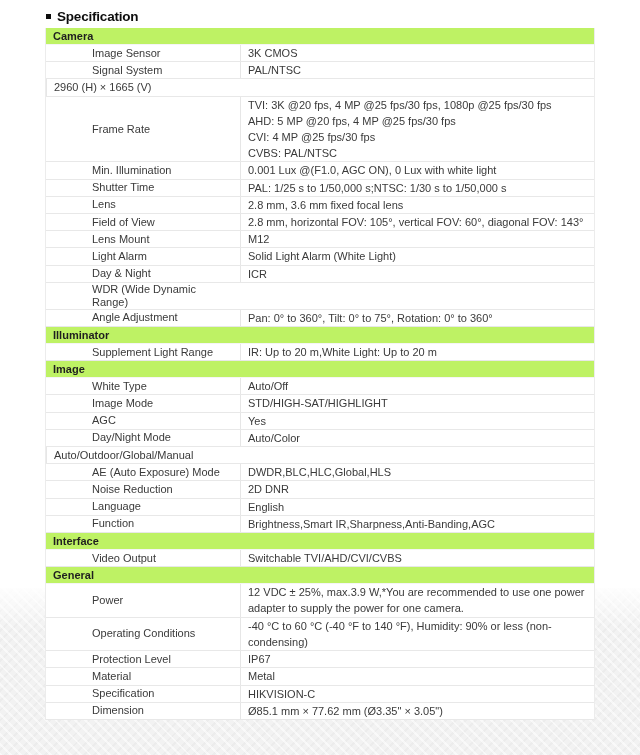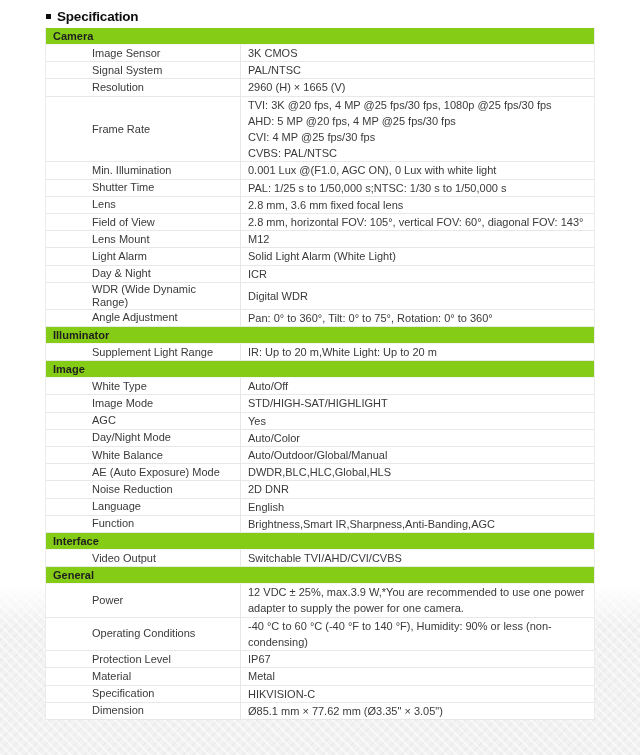--- a/index.html
+++ b/index.html
@@ -47,21 +47,21 @@
     font-size: 11px;
     color: #3a3a3a;
   }
   .row {
     display: flex;
     min-height: 17px;
     border-bottom: 1px solid #e8e8e8;
     background: #ffffff;
   }
   .section-row {
-    background: #84cc16;
+    background: #bef264;
     border-bottom: 1px solid #f5f5f5;
   }
   .section-title {
     display: flex; align-items: center;
     padding: 0 7px;
     font-weight: bold;
     color: #1f1f1f;
     width: 100%;
     line-height: 16px;
   }
@@ -104,21 +104,20 @@
           <div class="value-line">3K CMOS</div>
         </div>
       </div>
       <div class="row data-row">
         <div class="cell label-cell">Signal System</div>
         <div class="cell value-cell">
           <div class="value-line">PAL/NTSC</div>
         </div>
       </div>
       <div class="row data-row">
-        <div class="cell label-cell">Resolution</div>
         <div class="cell value-cell">
           <div class="value-line">2960 (H) × 1665 (V)</div>
         </div>
       </div>
       <div class="row data-row">
         <div class="cell label-cell">Frame Rate</div>
         <div class="cell value-cell">
           <div class="value-line">TVI: 3K @20 fps, 4 MP @25 fps/30 fps, 1080p @25 fps/30 fps</div>
           <div class="value-line">AHD: 5 MP @20 fps, 4 MP @25 fps/30 fps</div>
           <div class="value-line">CVI: 4 MP @25 fps/30 fps</div>
@@ -162,23 +161,20 @@
         </div>
       </div>
       <div class="row data-row">
         <div class="cell label-cell">Day &amp; Night</div>
         <div class="cell value-cell">
           <div class="value-line">ICR</div>
         </div>
       </div>
       <div class="row data-row">
         <div class="cell label-cell">WDR (Wide Dynamic Range)</div>
-        <div class="cell value-cell">
-          <div class="value-line">Digital WDR</div>
-        </div>
       </div>
       <div class="row data-row">
         <div class="cell label-cell">Angle Adjustment</div>
         <div class="cell value-cell">
           <div class="value-line">Pan: 0° to 360°, Tilt: 0° to 75°, Rotation: 0° to 360°</div>
         </div>
       </div>
       <div class="row section-row">
         <div class="section-title">Illuminator</div>
       </div>
@@ -209,21 +205,20 @@
           <div class="value-line">Yes</div>
         </div>
       </div>
       <div class="row data-row">
         <div class="cell label-cell">Day/Night Mode</div>
         <div class="cell value-cell">
           <div class="value-line">Auto/Color</div>
         </div>
       </div>
       <div class="row data-row">
-        <div class="cell label-cell">White Balance</div>
         <div class="cell value-cell">
           <div class="value-line">Auto/Outdoor/Global/Manual</div>
         </div>
       </div>
       <div class="row data-row">
         <div class="cell label-cell">AE (Auto Exposure) Mode</div>
         <div class="cell value-cell">
           <div class="value-line">DWDR,BLC,HLC,Global,HLS</div>
         </div>
       </div>

